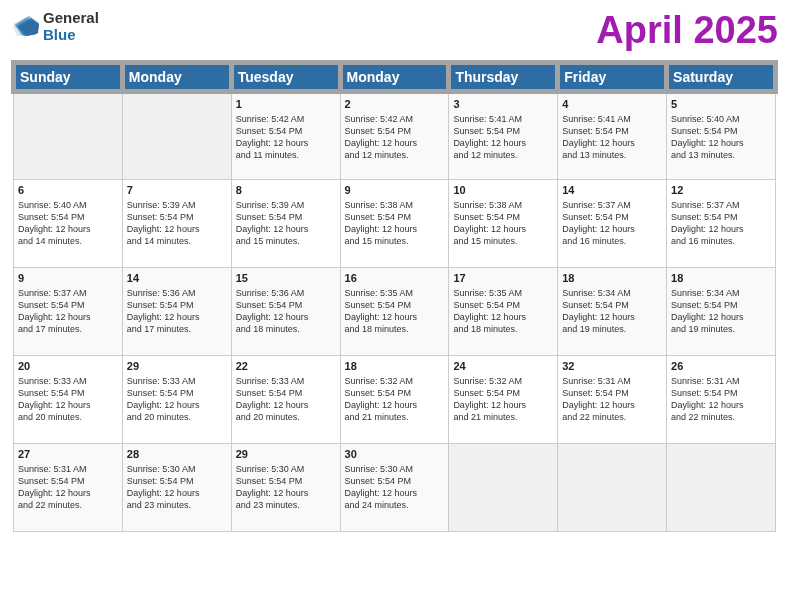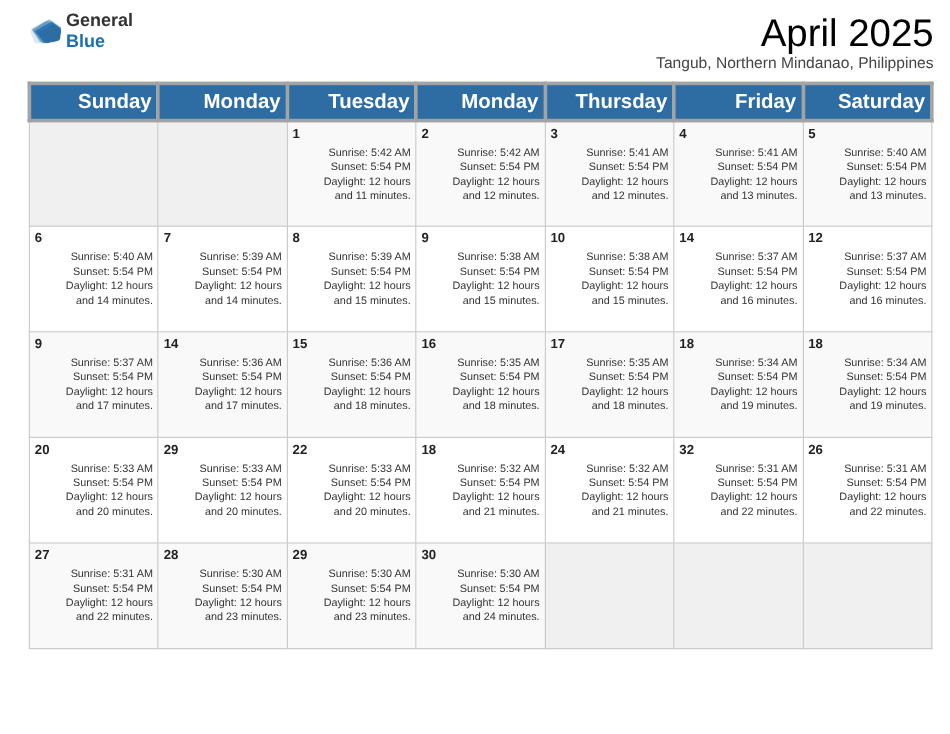--- a/index.html
+++ b/index.html
@@ -7,63 +7,63 @@
       font-family: Arial, Helvetica, sans-serif;
       background: #fff;
       width: 792px;
       height: 612px;
       overflow: hidden;
     }
     .page {
       width: 792px;
       height: 612px;
       background: #fff;
-      padding: 10px 14px 10px 23px;
+      padding: 10px 14px 10px 11px;
     }
     .header {
       display: flex;
       justify-content: space-between;
       align-items: flex-start;
       margin-bottom: 8px;
     }
     .logo {
       display: flex;
       align-items: center;
       gap: 4px;
     }
     .logo-icon {
       width: 28px;
       height: 22px;
     }
     .title-block {
       text-align: right;
     }
     .title-month {
-      font-size: 32px;
-      font-weight: normal;
-      color: #000000;
+      font-size: 38px;
+      font-weight: bold;
+      color: #a21caf;
       line-height: 1.1;
     }
     .title-location {
       font-size: 13px;
       color: #444;
     }
     .calendar {
       width: 100%;
       border-collapse: collapse;
       table-layout: fixed;
     }
     .calendar thead th {
       background: #2e6da4;
       color: #fff;
-      font-size: 17px;
+      font-size: 14px;
       font-weight: bold;
       padding: 4px 4px;
-      text-align: right;
-      border: 3px solid #a3a3a3;
+      text-align: left;
+      border: 5px solid #a3a3a3;
     }
     .calendar tbody td {
       vertical-align: top;
       border: 1px solid #ccc;
       padding: 3px 4px;
       height: 88px;
       background: #fff;
       font-size: 9.5px;
       color: #333;
       line-height: 1.35;
@@ -76,21 +76,20 @@
     }
     .day-num {
       font-size: 11px;
       font-weight: bold;
       color: #222;
       margin-bottom: 1px;
     }
     .day-info {
       font-size: 9px;
       color: #333;
-      text-align: right;
     }
     .empty-cell {
       background: #f0f0f0 !important;
     }
   </style>
 </head>
 <body>
 
 <div class="page">
   <div class="header">
@@ -105,21 +104,20 @@
       </svg>
       <div>
         <div style="font-size:15px;font-weight:bold;color:#333;line-height:1.1;">
           <span>General</span><br>
           <span style="color:#1a6faf;">Blue</span>
         </div>
       </div>
     </div>
     <div class="title-block">
       <div class="title-month">April 2025</div>
-      <div class="title-location">Tangub, Northern Mindanao, Philippines</div>
     </div>
   </div>
 
   <table class="calendar">
     <thead>
       <tr>
         <th>Sunday</th>
         <th>Monday</th>
         <th>Tuesday</th>
         <th>Monday</th>

